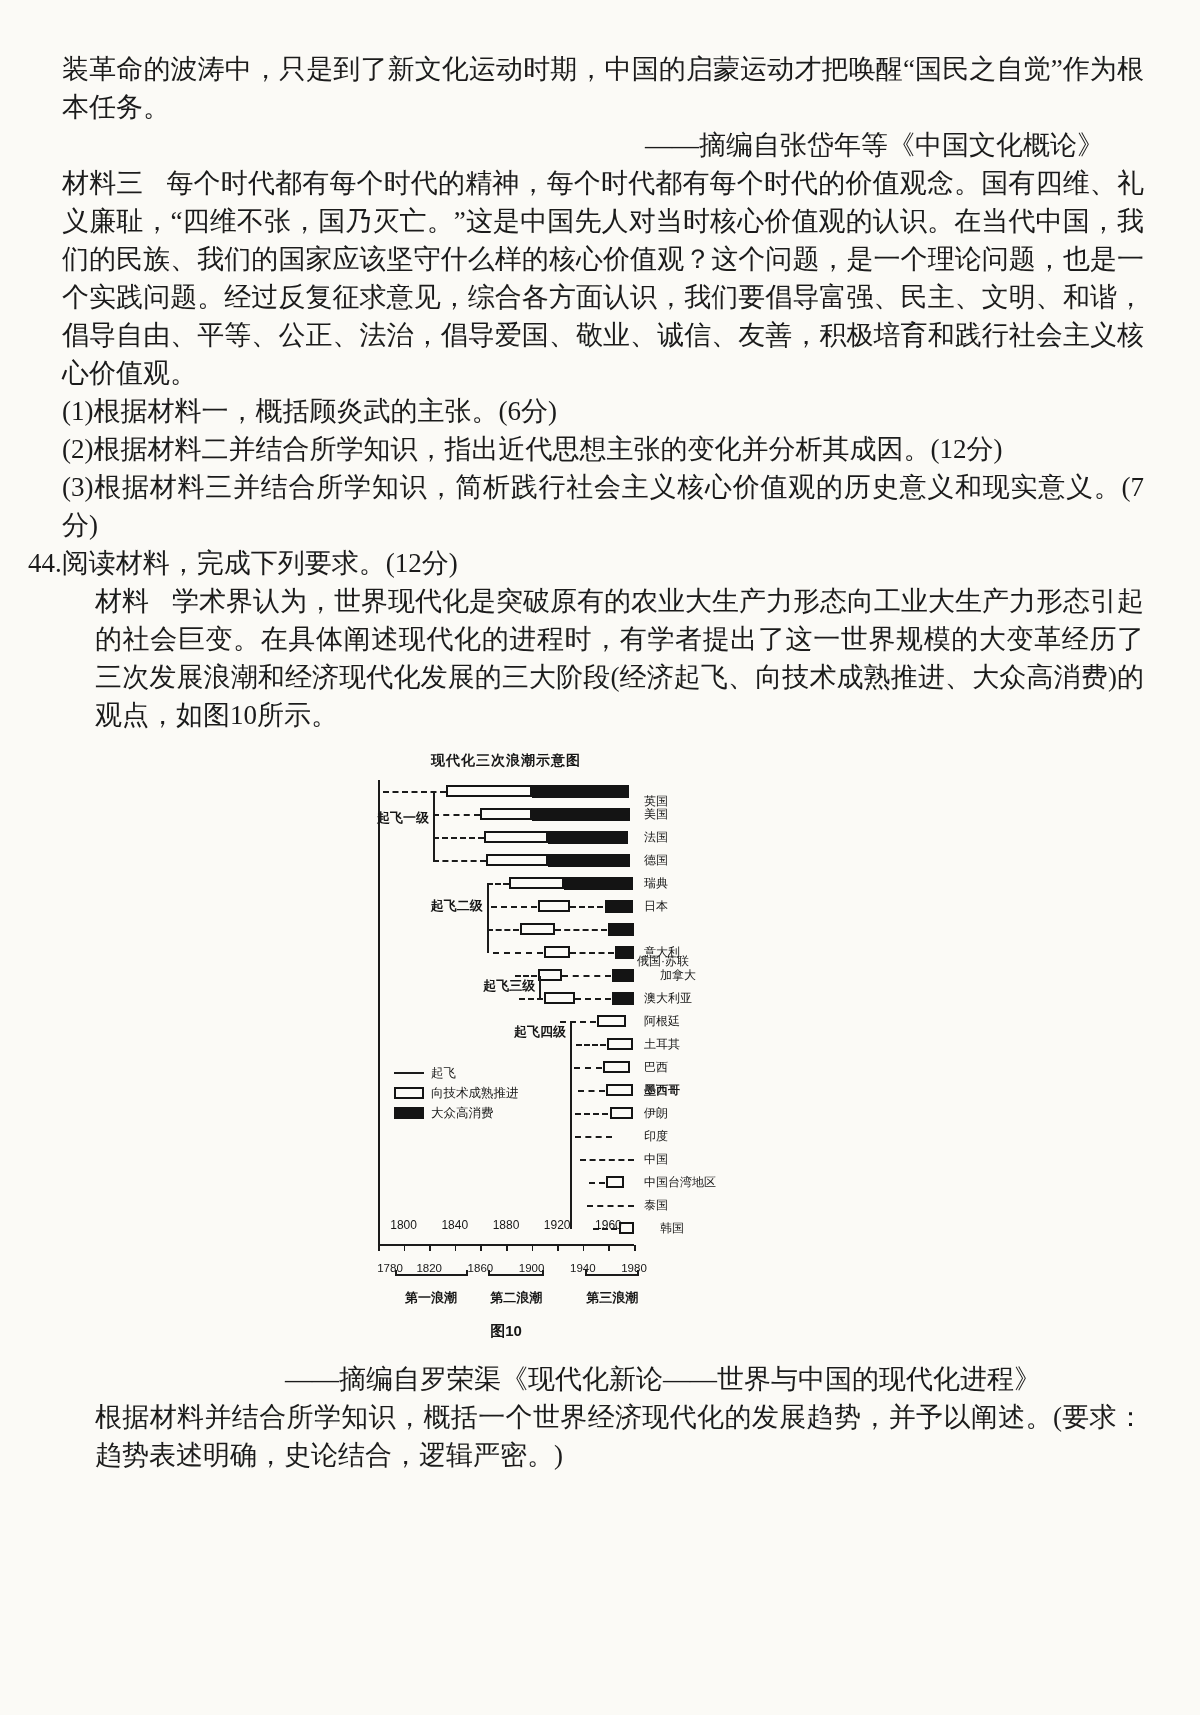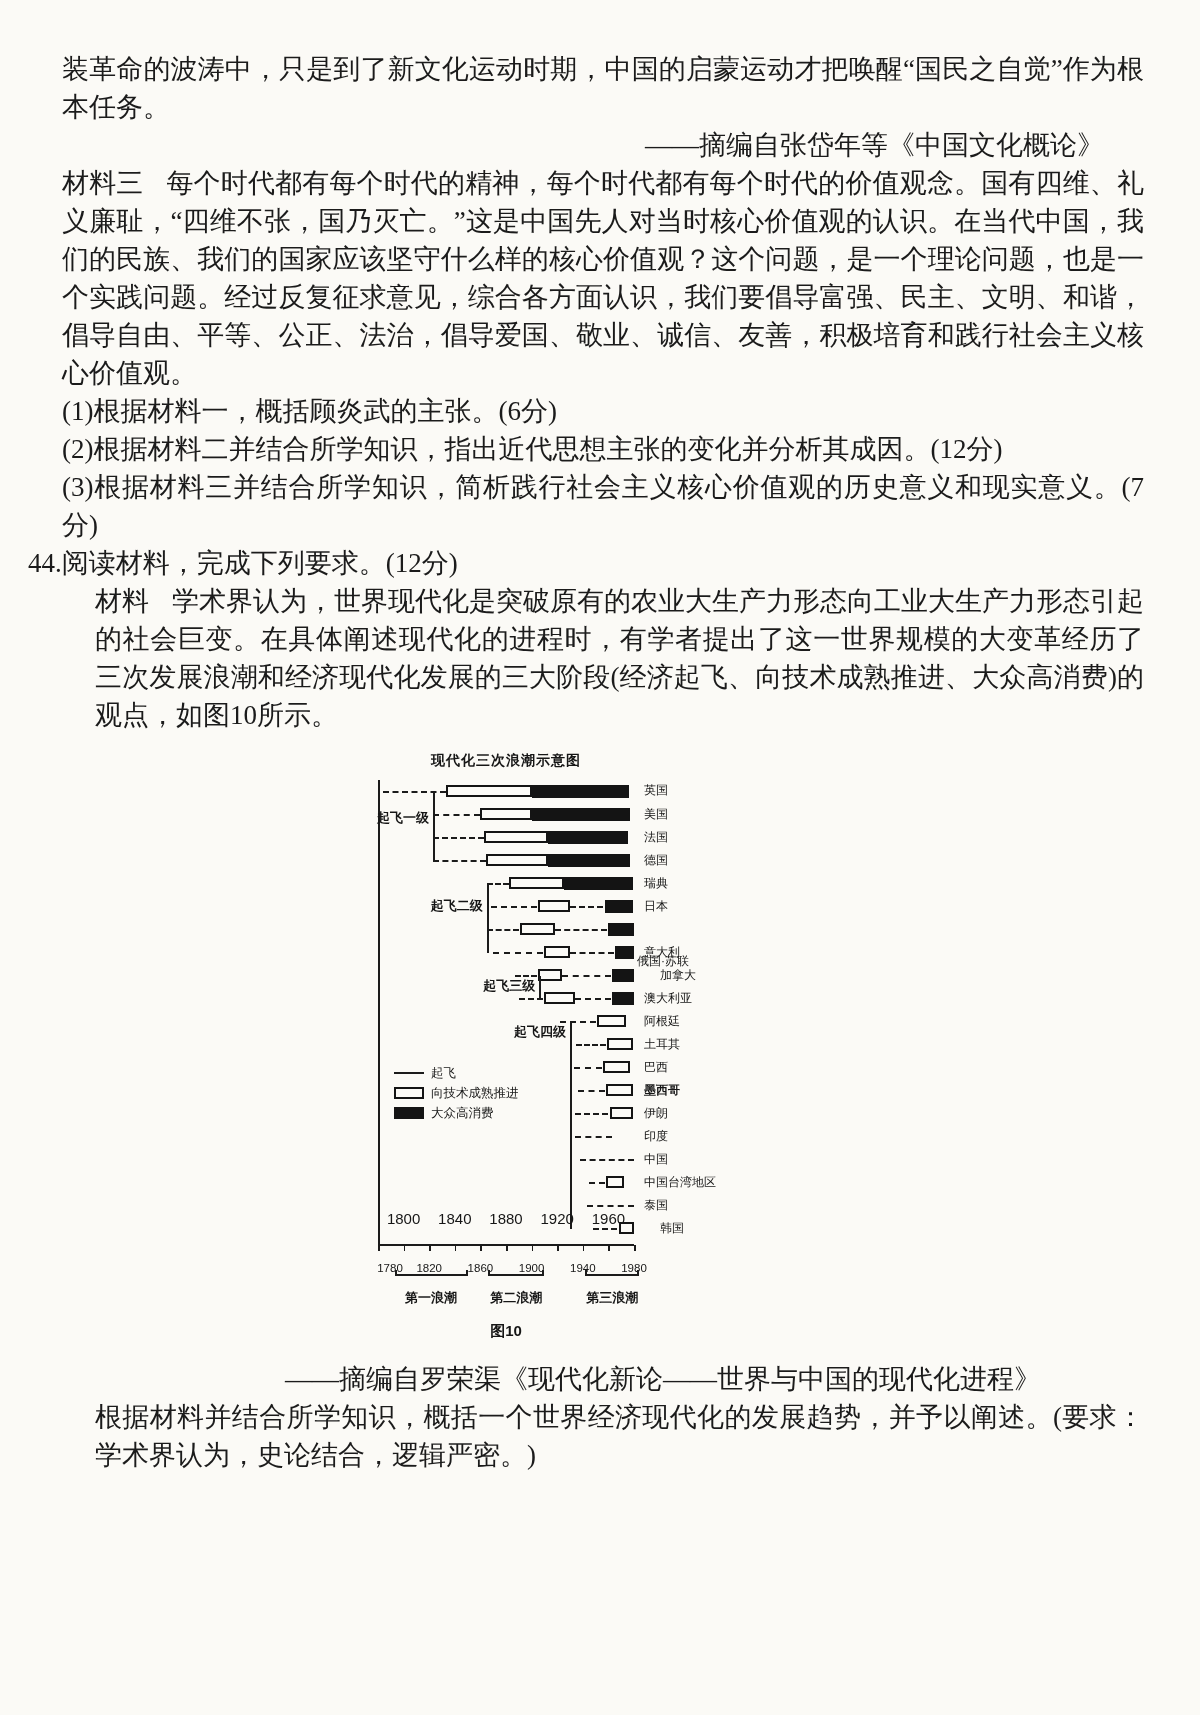--- a/index.html
+++ b/index.html
@@ -38,21 +38,21 @@
   .country-label { position:absolute; font-size:12px; line-height:16px; white-space:nowrap; }
   .tier-bracket { position:absolute; width:2px; background:#1b1b1b; }
   .tier-label { position:absolute; width:60px; text-align:right; font-size:13px; font-weight:bold; white-space:nowrap; }
   .legend { position:absolute; }
   .legend-row { display:flex; align-items:center; height:20px; }
   .legend-sym { width:30px; margin-right:7px; flex:0 0 30px; }
   .sym-line { border-top:2px solid #1b1b1b; height:0; }
   .sym-open-bar { height:12px; border:2px solid #141414; }
   .sym-filled-bar { height:12px; background:#141414; }
   .legend-text { font-size:12.5px; white-space:nowrap; }
-  .axis-upper-label { position:absolute; bottom:8px; transform:translateX(-50%); font-size:15px; }
+  .axis-upper-label { position:absolute; bottom:2px; transform:translateX(-50%); font-size:12px; }
   .axis-lower { position:relative; width:360px; height:22px; }
   .axis-lower-label { position:absolute; top:3px; transform:translateX(-50%); font-size:11.5px; }
   .tick { position:absolute; top:-1px; width:1.5px; height:6px; background:#1b1b1b; }
   .waves { position:relative; width:360px; height:34px; margin-top:2px; }
   .wave-line { position:absolute; top:0; height:6px; border:2px solid #1b1b1b; border-top:none; }
   .wave-label { position:absolute; top:9px; transform:translateX(-50%); font-size:13px; font-weight:bold; white-space:nowrap; }
   .chart-caption { width:256px; text-align:center; font-size:15px; font-weight:bold; margin-top:8px; }
 
   .footer { display:flex; justify-content:center; gap:40px; margin-top:48px; font-size:26px; }
 </style>
@@ -76,21 +76,21 @@
 
   <p class="indent"><span class="mat-label">材料</span><span>学术界认为，世界现代化是突破原有的农业大生产力形态向工业大生产力形态引起的社会巨变。在具体阐述现代化的进程时，有学者提出了这一世界规模的大变革经历了三次发展浪潮和经济现代化发展的三大阶段(经济起飞、向技术成熟推进、大众高消费)的观点，如图10所示。</span></p>
 
   <div class="chart">
     <div class="chart-title">现代化三次浪潮示意图</div>
     <div class="plot">
         <div class="plot-frame"></div>
         <div class="takeoff-line" style="left: 5.12px; top: 11px; width: 62.72px;"></div>
         <div class="open-bar" style="left: 67.84px; top: 5px; width: 85.76px;"></div>
         <div class="filled-bar" style="left: 153.6px; top: 5px; width: 97.28px;"></div>
-        <div class="country-label" style="left: 266px; top: 3px; font-family: Liberation Mono, monospace;">英国</div>
+        <div class="country-label" style="left: 266px; top: 13px;">英国</div>
         <div class="takeoff-line" style="left: 55.04px; top: 34px; width: 47.36px;"></div>
         <div class="open-bar" style="left: 102.4px; top: 28px; width: 51.2px;"></div>
         <div class="filled-bar" style="left: 153.6px; top: 28px; width: 98.56px;"></div>
         <div class="country-label" style="left: 266px; top: 26px;">美国</div>
         <div class="takeoff-line" style="left: 55.04px; top: 57px; width: 51.2px;"></div>
         <div class="open-bar" style="left: 106.24px; top: 51px; width: 64px;"></div>
         <div class="filled-bar" style="left: 170.24px; top: 51px; width: 79.36px;"></div>
         <div class="country-label" style="left: 266px; top: 49px;">法国</div>
         <div class="takeoff-line" style="left: 55.04px; top: 80px; width: 52.48px;"></div>
         <div class="open-bar" style="left: 107.52px; top: 74px; width: 62.72px;"></div>
@@ -205,16 +205,16 @@
         <div class="wave-line" style="left: 110.08px; width: 56.32px;"></div>
         <div class="wave-label" style="left: 138.24px;">第二浪潮</div>
         <div class="wave-line" style="left: 207.36px; width: 53.76px;"></div>
         <div class="wave-label" style="left: 234.24px;">第三浪潮</div>
       </div>
     <div class="chart-caption">图10</div>
   </div>
 
   <p class="src-center">——摘编自罗荣渠《现代化新论——世界与中国的现代化进程》</p>
 
-  <p class="indent">根据材料并结合所学知识，概括一个世界经济现代化的发展趋势，并予以阐述。(要求：学术界认为，史论结合，逻辑严密。)</p>
+  <p class="indent">根据材料并结合所学知识，概括一个世界经济现代化的发展趋势，并予以阐述。(要求：趋势表述明确，史论结合，逻辑严密。)</p>
 
 
 </div>
 
 </body></html>

